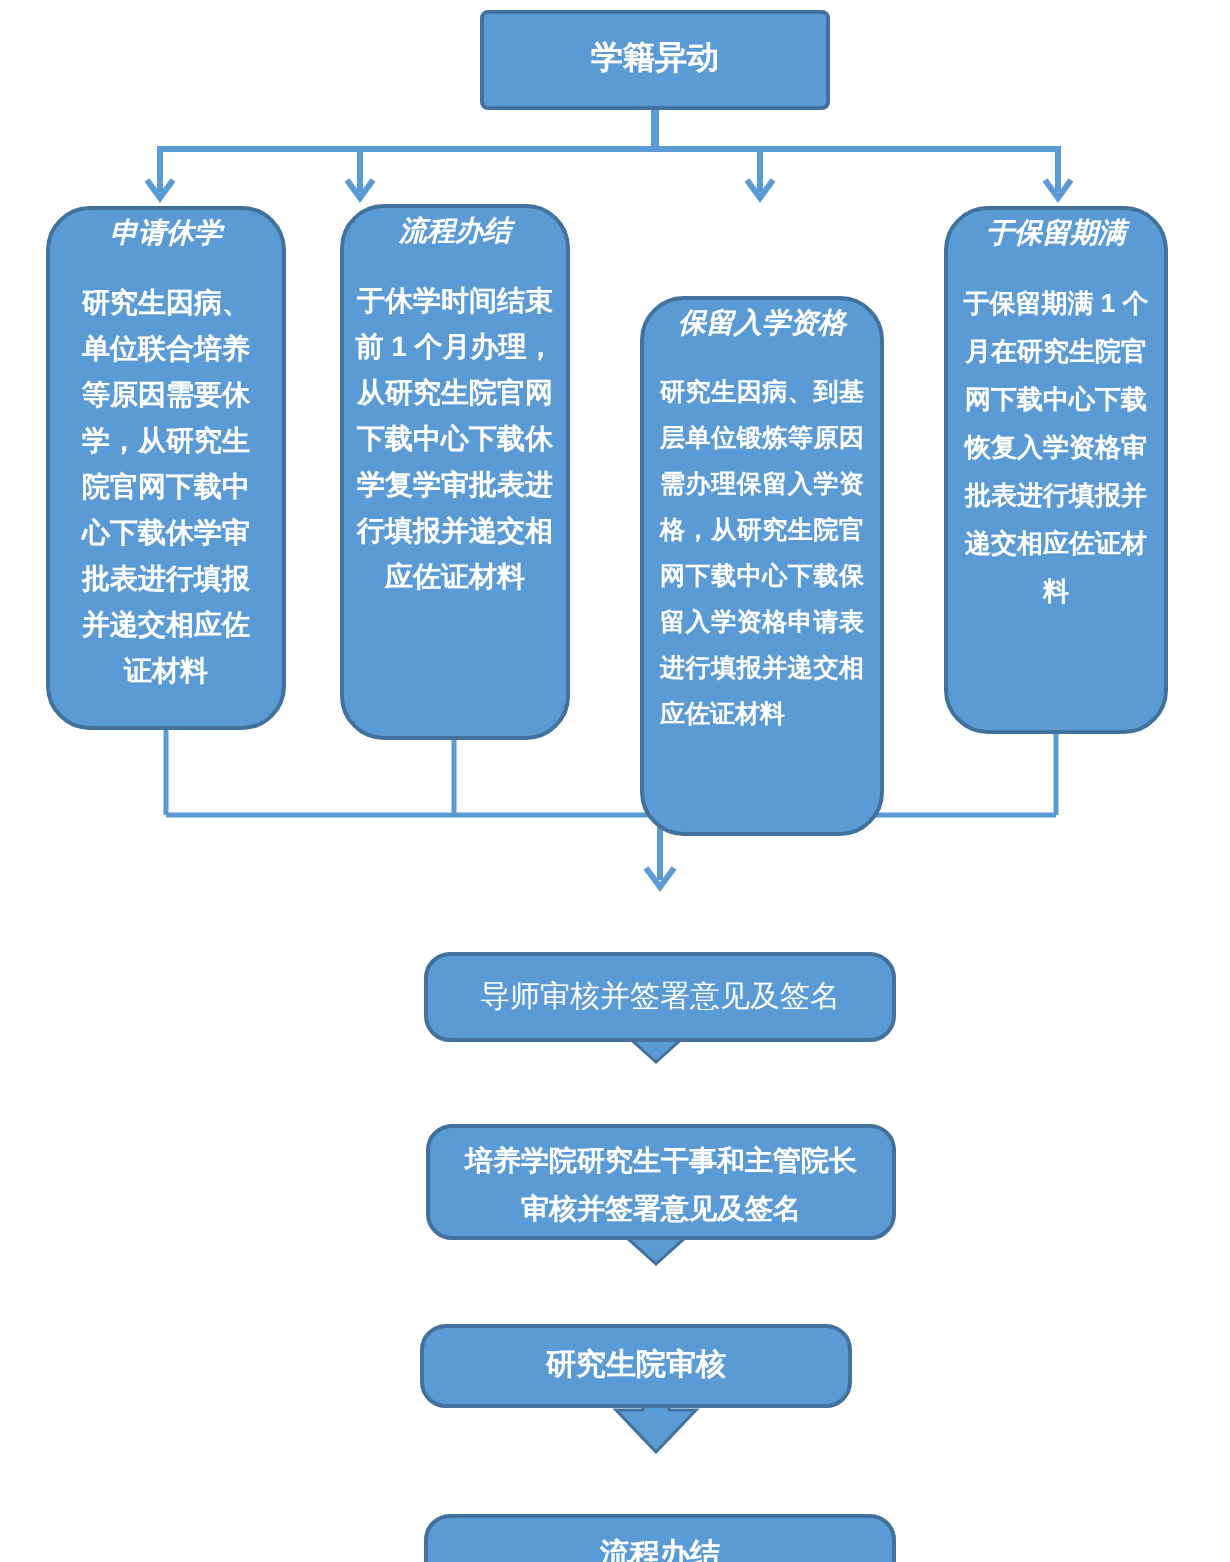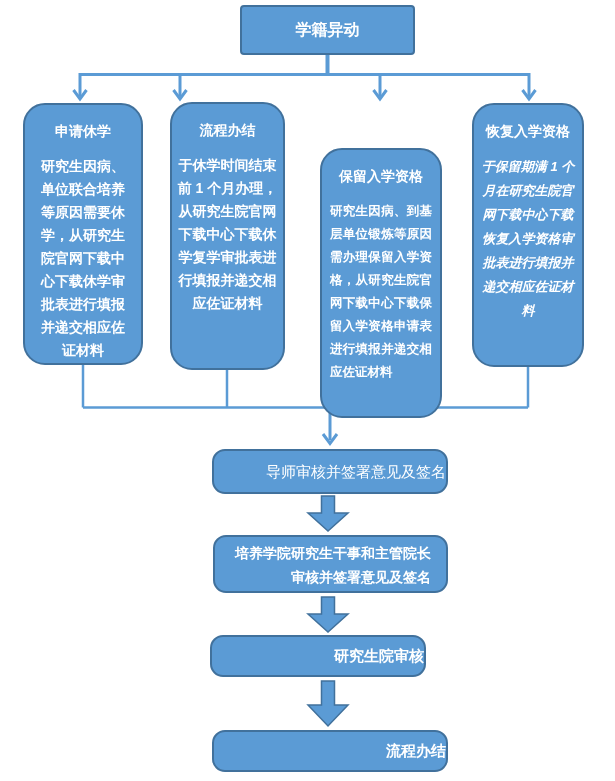--- a/index.html
+++ b/index.html
@@ -13,32 +13,32 @@
     position:absolute;box-sizing:border-box;z-index:1;
     background:#5B9BD5;border:2px solid #41719C;color:#ffffff;
   }
   
   .root-box{
     left:240px;top:5px;width:175px;height:50px;border-radius:4px;
     font-size:16px;font-weight:bold;text-align:center;line-height:46px;
   }
   
   .col-box{border-radius:22px;text-align:center;}
-  .col-box .col-title{font-size:14px;font-weight:bold;padding-top:16px;line-height:20px;}
+  .col-box .col-title{font-size:14px;font-weight:bold;padding-top:1px;line-height:20px;font-style:italic;}
   .col-box .col-body{font-weight:bold;margin-top:14px;}
   #col-box-1{left:23px; top:103px;width:120px;height:262px;}
   #col-box-2{left:170px;top:102px;width:115px;height:268px;}
   #col-box-3{left:320px;top:103px;width:122px;height:270px;margin-top:45px;}
   #col-box-4{left:472px;top:103px;width:112px;height:264px;}
   #col-box-1 .col-body{font-size:14px;  line-height:23px;padding:0 13px;}
   #col-box-2 .col-body{font-size:14px;  line-height:23px;padding:0 5px;}
   #col-box-3 .col-body{font-size:12.5px;line-height:23px;padding:0 8px;text-align:justify;}
-  #col-box-4 .col-body{font-size:13px;  line-height:24px;padding:0 7px;font-style:italic;}
+  #col-box-4 .col-body{font-size:13px;  line-height:24px;padding:0 7px;}
   
-  .step-box{border-radius:13px;text-align:right;}
+  .step-box{border-radius:13px;text-align:center;margin-top:27px;}
   #step-box-1{left:212px;top:449px;width:236px;height:45px;font-size:15px;font-weight:normal;line-height:41px;}
   #step-box-2{left:213px;top:535px;width:235px;height:58px;font-size:14px;font-weight:bold;line-height:24px;padding:4px 15px 0 15px;}
   #step-box-3{left:210px;top:635px;width:216px;height:42px;font-size:15px;font-weight:bold;line-height:38px;}
   #step-box-4{left:212px;top:730px;width:236px;height:42px;font-size:15px;font-weight:bold;line-height:38px;}
 </style>
 </head>
 <body>
 
 <div class="canvas">
 
@@ -84,21 +84,21 @@
   </div>
   <div class="box col-box" id="col-box-2">
     <div class="col-title">流程办结</div>
     <div class="col-body">于休学时间结束前 1 个月办理，从研究生院官网下载中心下载休学复学审批表进行填报并递交相应佐证材料</div>
   </div>
   <div class="box col-box" id="col-box-3">
     <div class="col-title">保留入学资格</div>
     <div class="col-body">研究生因病、到基层单位锻炼等原因需办理保留入学资格，从研究生院官网下载中心下载保留入学资格申请表进行填报并递交相应佐证材料</div>
   </div>
   <div class="box col-box" id="col-box-4">
-    <div class="col-title">恢复入学资格</div>
+    <div class="col-title">于保留期满</div>
     <div class="col-body">于保留期满 1 个月在研究生院官网下载中心下载恢复入学资格审批表进行填报并递交相应佐证材料</div>
   </div>
 
   <div class="box step-box" id="step-box-1">
     <span>导师审核并签署意见及签名</span>
   </div>
   <div class="box step-box" id="step-box-2">
     <span>培养学院研究生干事和主管院长审核并签署意见及签名</span>
   </div>
   <div class="box step-box" id="step-box-3">

